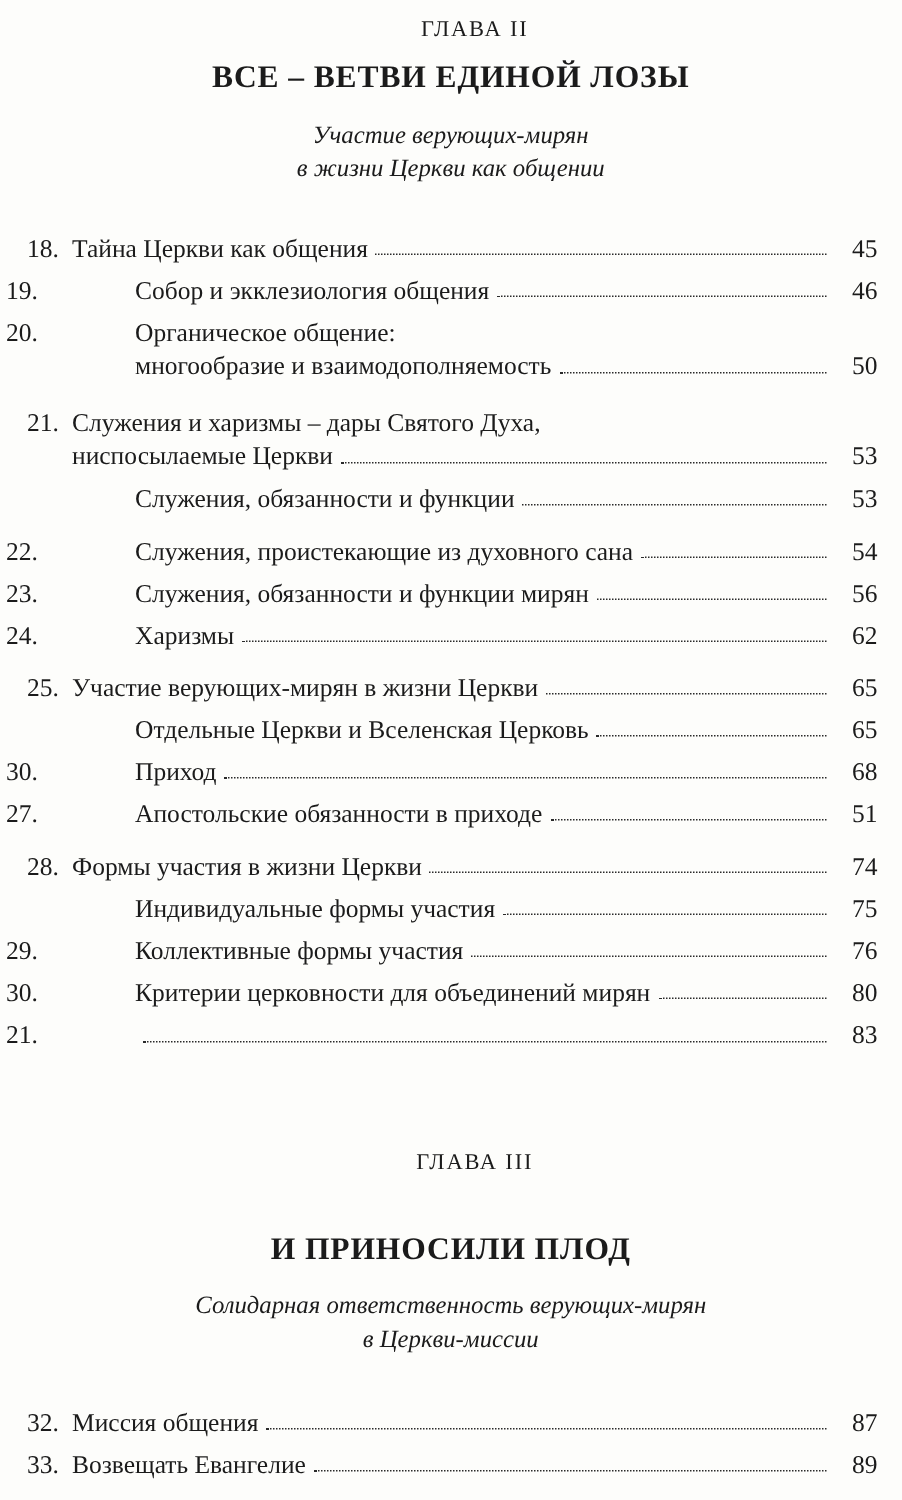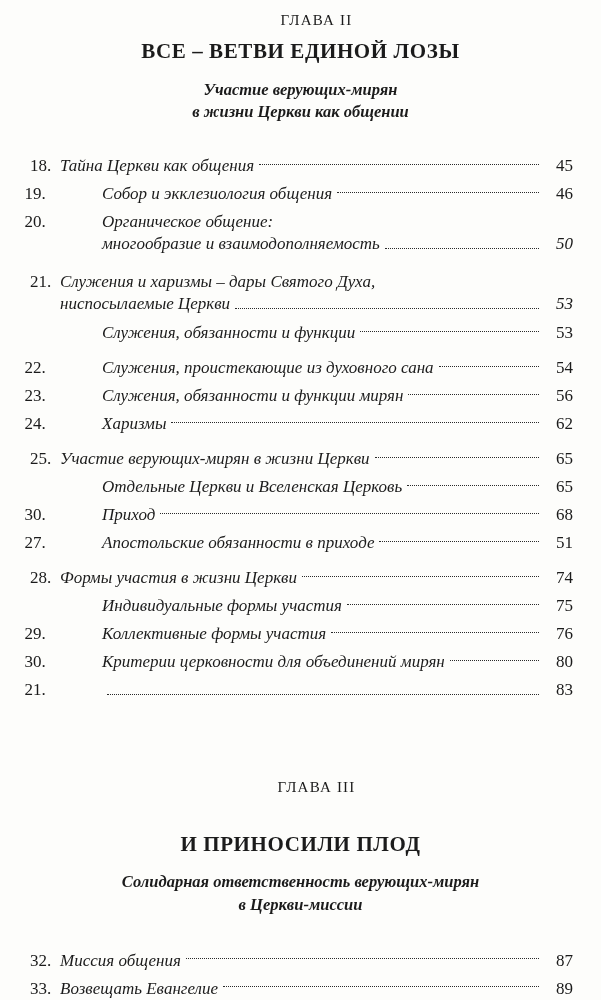--- a/index.html
+++ b/index.html
@@ -39,58 +39,57 @@
     font-family: "Liberation Serif", serif;
     font-weight: bold;
     font-size: 21px;
     letter-spacing: 0.6px;
     line-height: 1.22;
     margin: 10px 0 0 0;
   }
   .chapter-subtitle {
     font-family: "Liberation Serif", serif;
     font-style: italic;
-    font-weight: bold;
+    font-weight: normal;
     font-size: 16.5px;
     line-height: 1.35;
     margin: 14px 0 0 0;
   }
 
   
   .toc {
-    margin: 16px;
+    margin: 4px;
     padding: 0;
   }
   .toc-row {
     display: flex;
     align-items: baseline;
     font-size: 17px;
     line-height: 1.0;
     margin-top: 11px;
   }
   .num {
     width: 44px;
     flex: 0 0 44px;
     text-align: left;
     padding-left: 14px;
     box-sizing: border-box;
     font-size: 17px;
   }
   .num.indent {
-    text-align: center;
+    text-align: left;
     padding-left: 0;
     padding-right: 6px;
     font-family: Liberation Serif, serif;
   }
   .title-wrap {
     flex: 1 1 auto;
     min-width: 0;
     display: flex;
-    align-items: center;
-    font-style: italic;
+    align-items: flex-end;
   }
   .title-wrap.sub {
     padding-left: 42px;
   }
   .t-text {
     white-space: nowrap;
   }
   .leader {
     flex: 1 1 auto;
     border-bottom: 1.5px dotted #2a2a2a;

